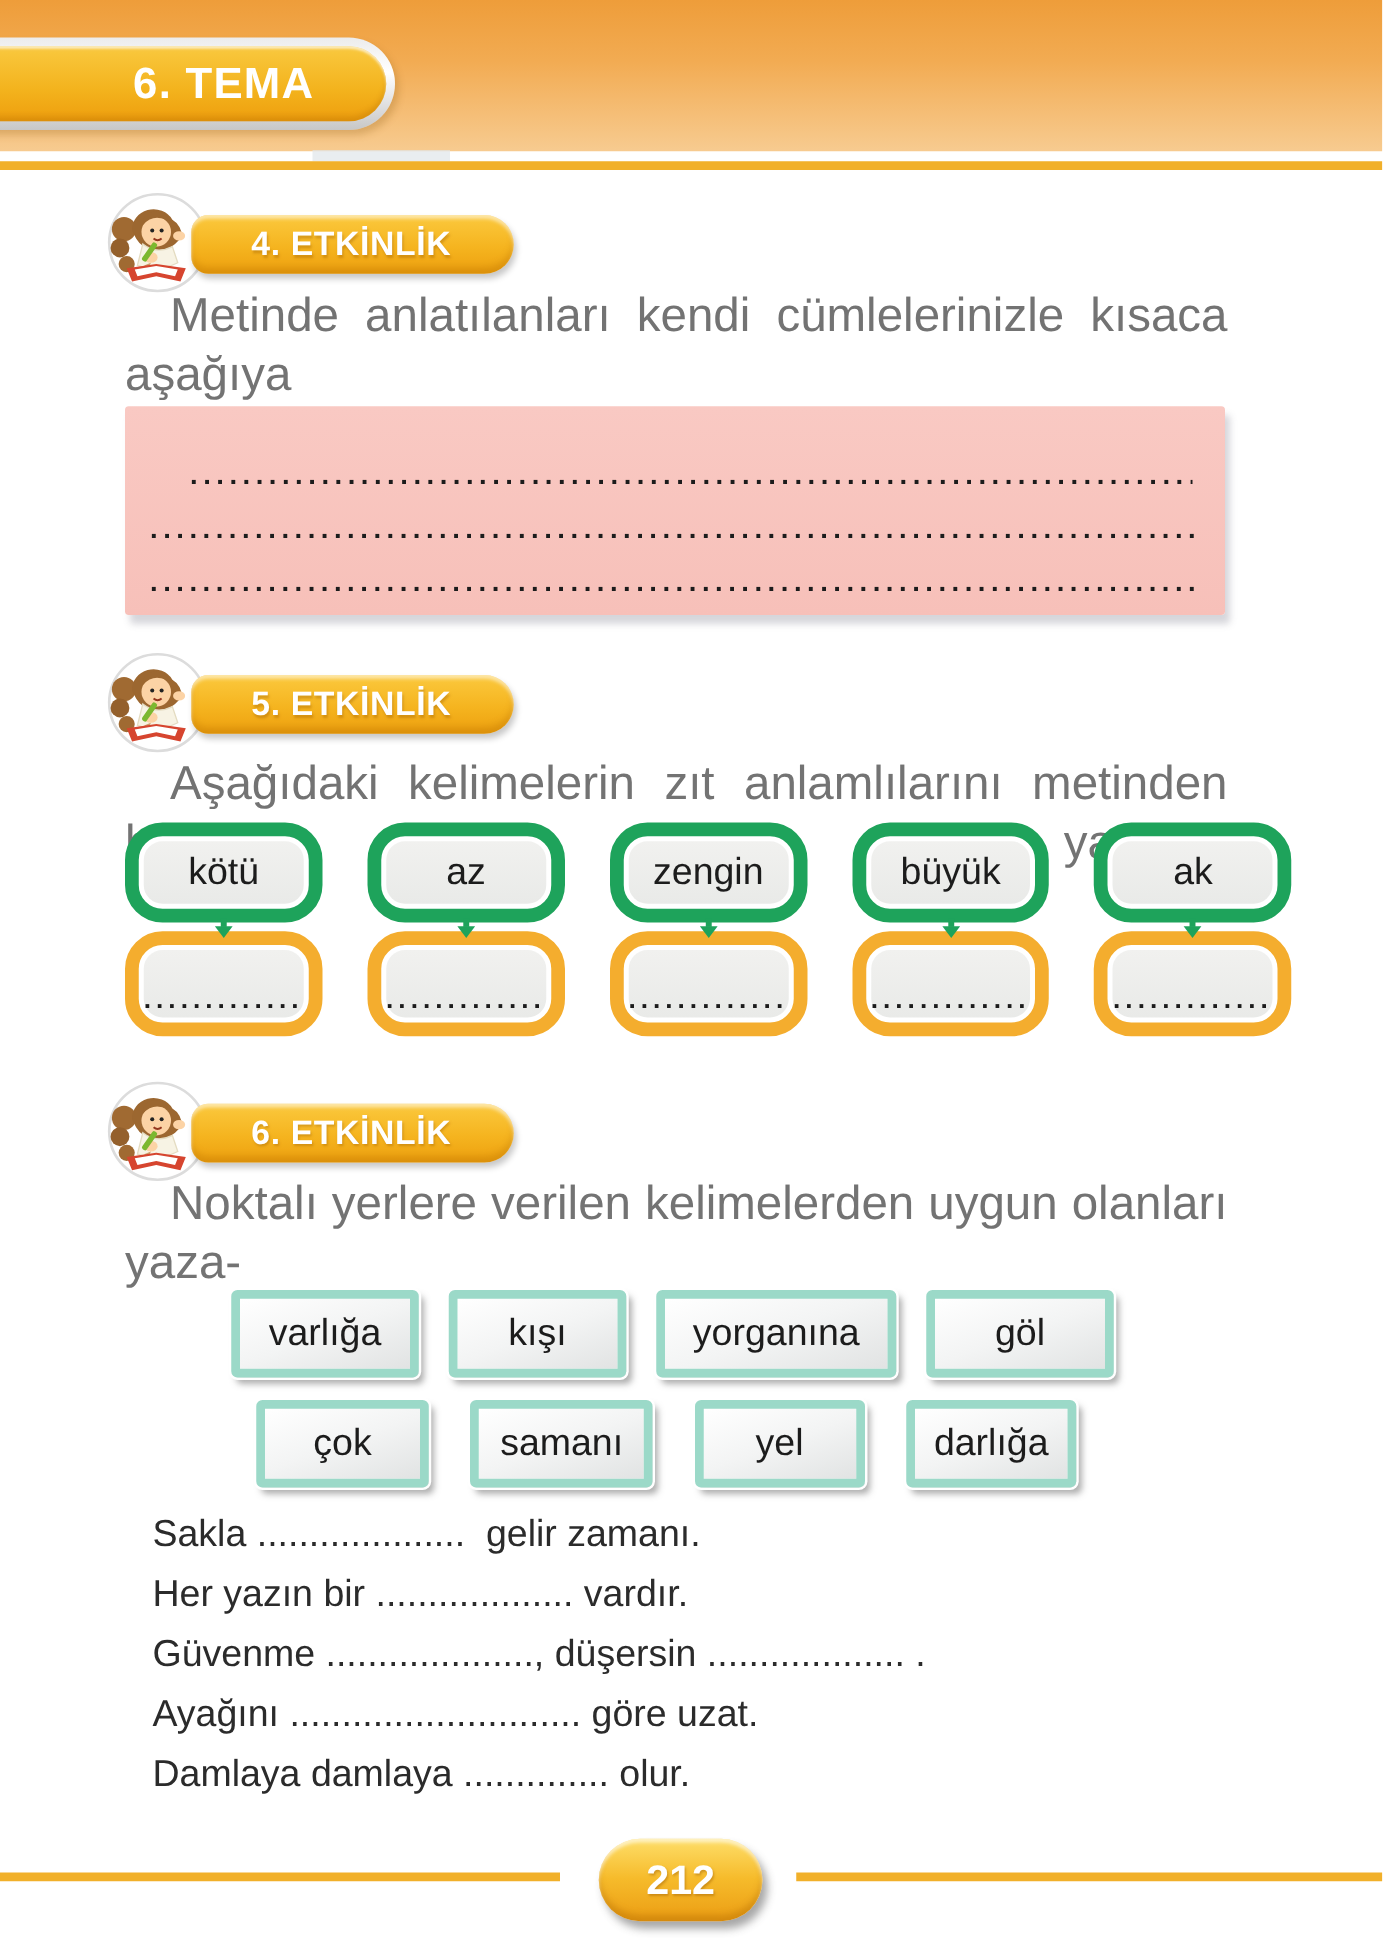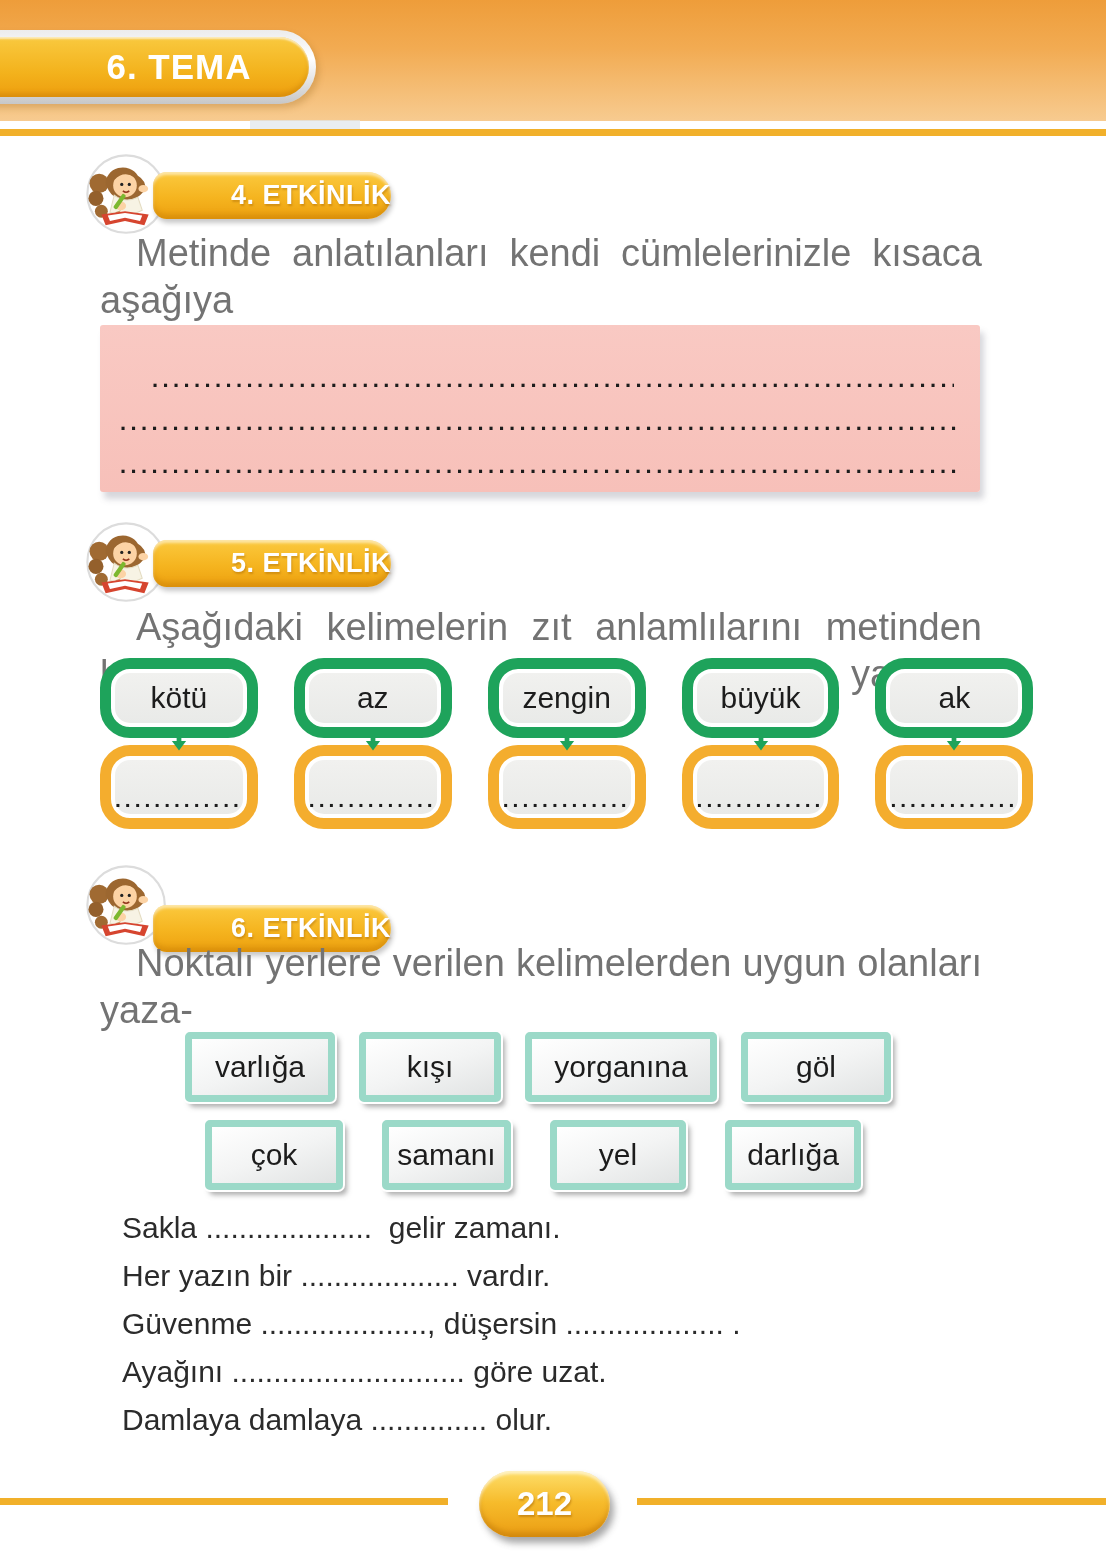--- a/index.html
+++ b/index.html
@@ -20,21 +20,21 @@
     box-shadow:inset 0 2px 2px rgba(255,255,255,.65), inset 0 -4px 4px rgba(180,110,0,.3);
     display:flex;align-items:center;justify-content:center;}
   .tema-label{font-size:35px;font-weight:bold;color:#fff;letter-spacing:1px;padding-left:58px;}
 
   
   .act-icon{position:absolute;width:86px;height:86px;}
   .badge{position:absolute;width:238px;height:47px;border-radius:14px 24px 24px 14px;
     background:linear-gradient(180deg,#fbc93e 0%,#f5b41f 55%,#eda00f 100%);
     box-shadow:inset 0 3px 3px rgba(255,255,255,.55), inset 0 -5px 5px rgba(186,115,0,.35),
                2px 4px 5px rgba(0,0,0,.22);
-    display:flex;align-items:center;justify-content:flex-end;}
+    display:flex;align-items:center;justify-content:flex-start;padding-left:20px;}
   .badge-label{color:#fff;font-weight:bold;font-size:27px;letter-spacing:.5px;padding-left:28px;
     text-shadow:1px 2px 2px rgba(150,85,0,.35);white-space:nowrap;}
 
   
   .para{position:absolute;left:100px;width:882px;font-size:38px;line-height:47px;color:#737373;}
   .jline{text-align:justify;text-align-last:justify;text-indent:36px;}
   .nline{text-align:left;}
 
   
   .pink-box{position:absolute;left:100px;top:325px;width:880px;height:167px;border-radius:3px;
@@ -231,36 +231,36 @@
     <circle cx="44" cy="32" r="1.5" fill="#222222"></circle>
     <path d="M38 38 q3 2.5 6 0" stroke="#94361e" stroke-width="1.4" fill="none"></path>
     <ellipse cx="57" cy="36" rx="4.5" ry="3.5" fill="#fcd3a5"></ellipse>
     <path d="M30 42 q10 8 22 2 l4 12 q-16 8 -30 2 z" fill="#f7f3e4" stroke="#e4dcc2" stroke-width="1"></path>
     <ellipse cx="36" cy="52" rx="5" ry="4" fill="#fcd3a5"></ellipse>
     <rect x="33" y="40" width="4" height="16" rx="1.5" transform="rotate(35 35 48)" fill="#7cb82f"></rect>
     <polygon points="31,58 36,56 34,61" fill="#caa06a"></polygon>
     <path d="M18 60 L40 57 L62 60 L58 70 L40 66 L22 70 Z" fill="#d6452f"></path>
     <path d="M24 61 L40 58.5 L56 61 L54 66 L40 63 L26 66 Z" fill="#ffffff"></path>
   </svg>
-  <div class="badge" style="left:153px;top:905px">
+  <div class="badge" style="left:153px;top:883px">
     <span class="badge-label">6. ETKİNLİK</span>
   </div>
   <div class="para" style="top:940px">
     <div class="jline">Noktalı yerlere verilen kelimelerden uygun olanları yaza-</div>
   </div>
 
   <div class="wordrow row1">
     <div class="chip" style="width:150px">varlığa</div>
     <div class="chip" style="width:142px">kışı</div>
     <div class="chip" style="width:192px">yorganına</div>
     <div class="chip" style="width:150px">göl</div>
   </div>
   <div class="wordrow row2">
     <div class="chip" style="width:138px">çok</div>
-    <div class="chip" style="width:129px">samanı</div>
+    <div class="chip" style="width:146px">samanı</div>
     <div class="chip" style="width:136px">yel</div>
     <div class="chip" style="width:136px">darlığa</div>
   </div>
 
   <div class="sentences">
     <div class="sentence">Sakla ....................  gelir zamanı.</div>
     <div class="sentence">Her yazın bir ................... vardır.</div>
     <div class="sentence">Güvenme ...................., düşersin ................... .</div>
     <div class="sentence">Ayağını ............................ göre uzat.</div>
     <div class="sentence">Damlaya damlaya .............. olur.</div>

